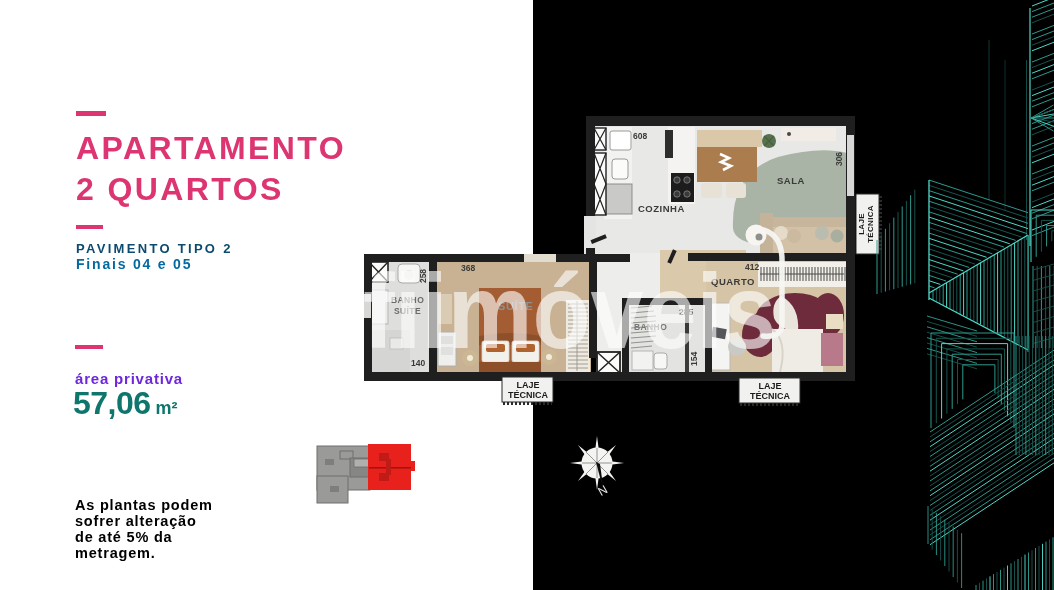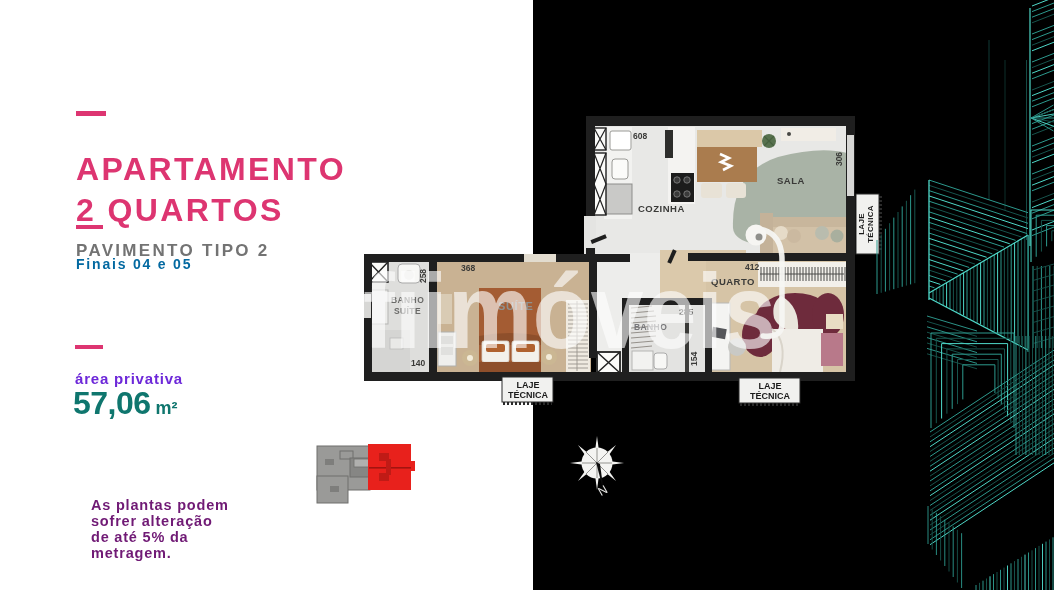--- a/index.html
+++ b/index.html
@@ -6,35 +6,35 @@
   body{width:1054px;height:590px;overflow:hidden;background:#ffffff;font-family:"Liberation Sans", sans-serif;position:relative;}
   .abs{position:absolute;}
 </style>
 </head>
 <body>
 
 <div class="abs" style="left:533px;top:0;width:521px;height:590px;background:#000;"></div>
 
 <div class="abs" style="left:76px;top:111px;width:30px;height:5px;background:#dd3571;"></div>
 
-<div class="abs" style="left:76px;top:128px;width:360px;color:#dd3571;font-weight:bold;font-size:32px;letter-spacing:2.4px;line-height:41px;margin-top:21px;">APARTAMENTO<br>2 QUARTOS</div>
+<div class="abs" style="left:76px;top:128px;width:360px;color:#dd3571;font-weight:bold;font-size:32px;letter-spacing:2.4px;line-height:41px;">APARTAMENTO<br>2 QUARTOS</div>
 
 <div class="abs" style="left:76px;top:225px;width:27px;height:4px;background:#dd3571;"></div>
 
-<div class="abs" style="left:76px;top:241px;color:#737373;font-weight:bold;font-size:17px;letter-spacing:2.3px;">PAVIMENTO TIPO 2</div>
+<div class="abs" style="left:76px;top:241px;color:#0c4a6e;font-weight:bold;font-size:13px;letter-spacing:2.3px;">PAVIMENTO TIPO 2</div>
 
 <div class="abs" style="left:76px;top:256px;color:#0369a1;font-weight:bold;font-size:14px;letter-spacing:1.8px;">Finais 04 e 05</div>
 
 <div class="abs" style="left:75px;top:345px;width:28px;height:4px;background:#dd3571;"></div>
 
 <div class="abs" style="left:75px;top:370px;color:#6d28d9;font-weight:bold;font-size:15px;letter-spacing:0.8px;">área privativa</div>
 
 <div class="abs" style="left:73px;top:385px;color:#0f766e;font-weight:bold;font-size:32px;letter-spacing:-0.5px;">57,06<span style="font-size:18px;font-weight:bold;letter-spacing:0;"> m²</span></div>
 
-<div class="abs" style="left:75px;top:497px;color:#701a75;font-weight:bold;font-size:14.5px;letter-spacing:0.8px;line-height:16px;margin-left:16px;">As plantas podem<br>sofrer alteração<br>de até 5% da<br>metragem.</div>
+<div class="abs" style="left:75px;top:497px;color:#000000;font-weight:bold;font-size:14.5px;letter-spacing:0.8px;line-height:16px;">As plantas podem<br>sofrer alteração<br>de até 5% da<br>metragem.</div>
 
 <svg class="abs" style="left:0;top:0;" width="1054" height="590" viewBox="0 0 1054 590">
 
 <g>
 
 <rect x="592" y="124" width="256" height="131" fill="#e8e8e6"></rect>
 
 <rect x="584" y="216" width="12" height="40" fill="#e4e4e2"></rect>
 
 <rect x="596" y="253" width="66" height="122" fill="#ededeb"></rect>

